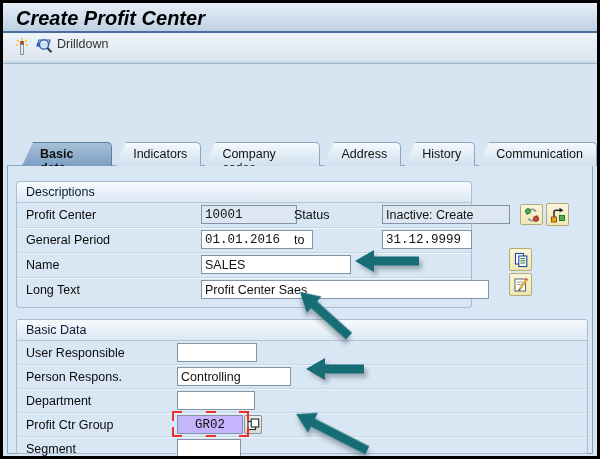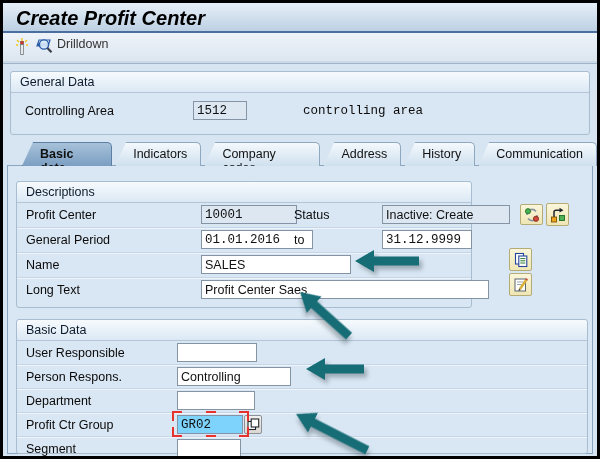--- a/index.html
+++ b/index.html
@@ -21,21 +21,21 @@
     border-radius:3px 3px 0 0;display:flex;align-items:center;padding-left:9px;font-size:12.5px;color:#0b1b2b;}
   .row{position:relative;height:24px;border-bottom:1px solid #c6d6e6;box-shadow:0 1px 0 rgba(255,255,255,.55);}
   .row.h23{height:23px;}
   .row.last{border-bottom:none;box-shadow:none;}
   .lbl{position:absolute;left:9px;top:5px;font-size:12.5px;color:#0b0b0b;white-space:nowrap;}
   .lbl.mid{left:277px;}
   .fld{position:absolute;top:2px;height:19px;background:#fff;border:1px solid #8494a5;
     font-size:12.5px;padding:2px 3px 0 3px;box-sizing:border-box;white-space:nowrap;overflow:hidden;}
   .fld.ro{background:#dde7f1;}
   .fld.mono{font-family:"Liberation Mono","DejaVu Sans Mono",monospace;font-size:12.5px;}
-  .fld.hl{background:#7dd3fc;}
+  .fld.hl{background:#c4b5fd;text-align:center;}
   
   .tabs{position:absolute;left:19px;top:139px;display:flex;gap:3px;z-index:3;}
   .tab{height:24px;padding:4px 13px 0 17px;font-size:12.5px;box-sizing:border-box;
     background:linear-gradient(#f4f9fd,#cfe0ee);border:1px solid #8ea8c0;border-bottom:none;
     border-radius:0 5px 0 0;clip-path:polygon(11px 0,100% 0,100% 100%,0 100%);cursor:default;}
   .tab.active{background:linear-gradient(#a7c1d9,#7b9fc2);border-color:#5d7fa3;font-weight:bold;}
   .tabpanel{position:absolute;left:4px;right:4px;top:162px;bottom:2px;border:1px solid #8aa5bf;
     background:#d9e6f3;box-sizing:border-box;}
   
   .ibtn{position:absolute;display:flex;align-items:center;justify-content:center;box-sizing:border-box;
@@ -82,28 +82,20 @@
       <svg width="19" height="17" viewBox="0 0 19 17">
         <polygon points="3,3 14,3 12,9 1,9" fill="#ffffff" stroke="#2a5ca8" stroke-width="1.2"></polygon>
         <polygon points="2,6.2 13,6.2 12,9 1,9" fill="#2a5ca8"></polygon>
         <circle cx="8" cy="7.5" r="4.6" fill="rgba(215,232,248,.92)" stroke="#2a5ca8" stroke-width="1.4"></circle>
         <line x1="11.4" y1="11" x2="15.5" y2="15.2" stroke="#3c414a" stroke-width="2.2"></line>
       </svg>
       <span class="lab">Drilldown</span>
     </div>
   </div>
 
-  <div class="groupbox" style="left:7px;top:68px;width:580px;height:64px;">
-    <div class="gb-head">General Data</div>
-    <div class="row last" style="margin-top:6px;">
-      <span class="lbl" style="left:14px;">Controlling Area</span>
-      <div class="fld ro mono" style="left:182px;width:54px;">1512</div>
-      <span class="lbl mono" style="left:292px;font-family:'Liberation Mono','DejaVu Sans Mono',monospace;">controlling area</span>
-    </div>
-  </div>
 
   <div class="tabs">
     <div class="tab active">Basic data</div>
     <div class="tab">Indicators</div>
     <div class="tab">Company codes</div>
     <div class="tab">Address</div>
     <div class="tab">History</div>
     <div class="tab">Communication</div>
   </div>
   <div class="tabpanel"></div>

